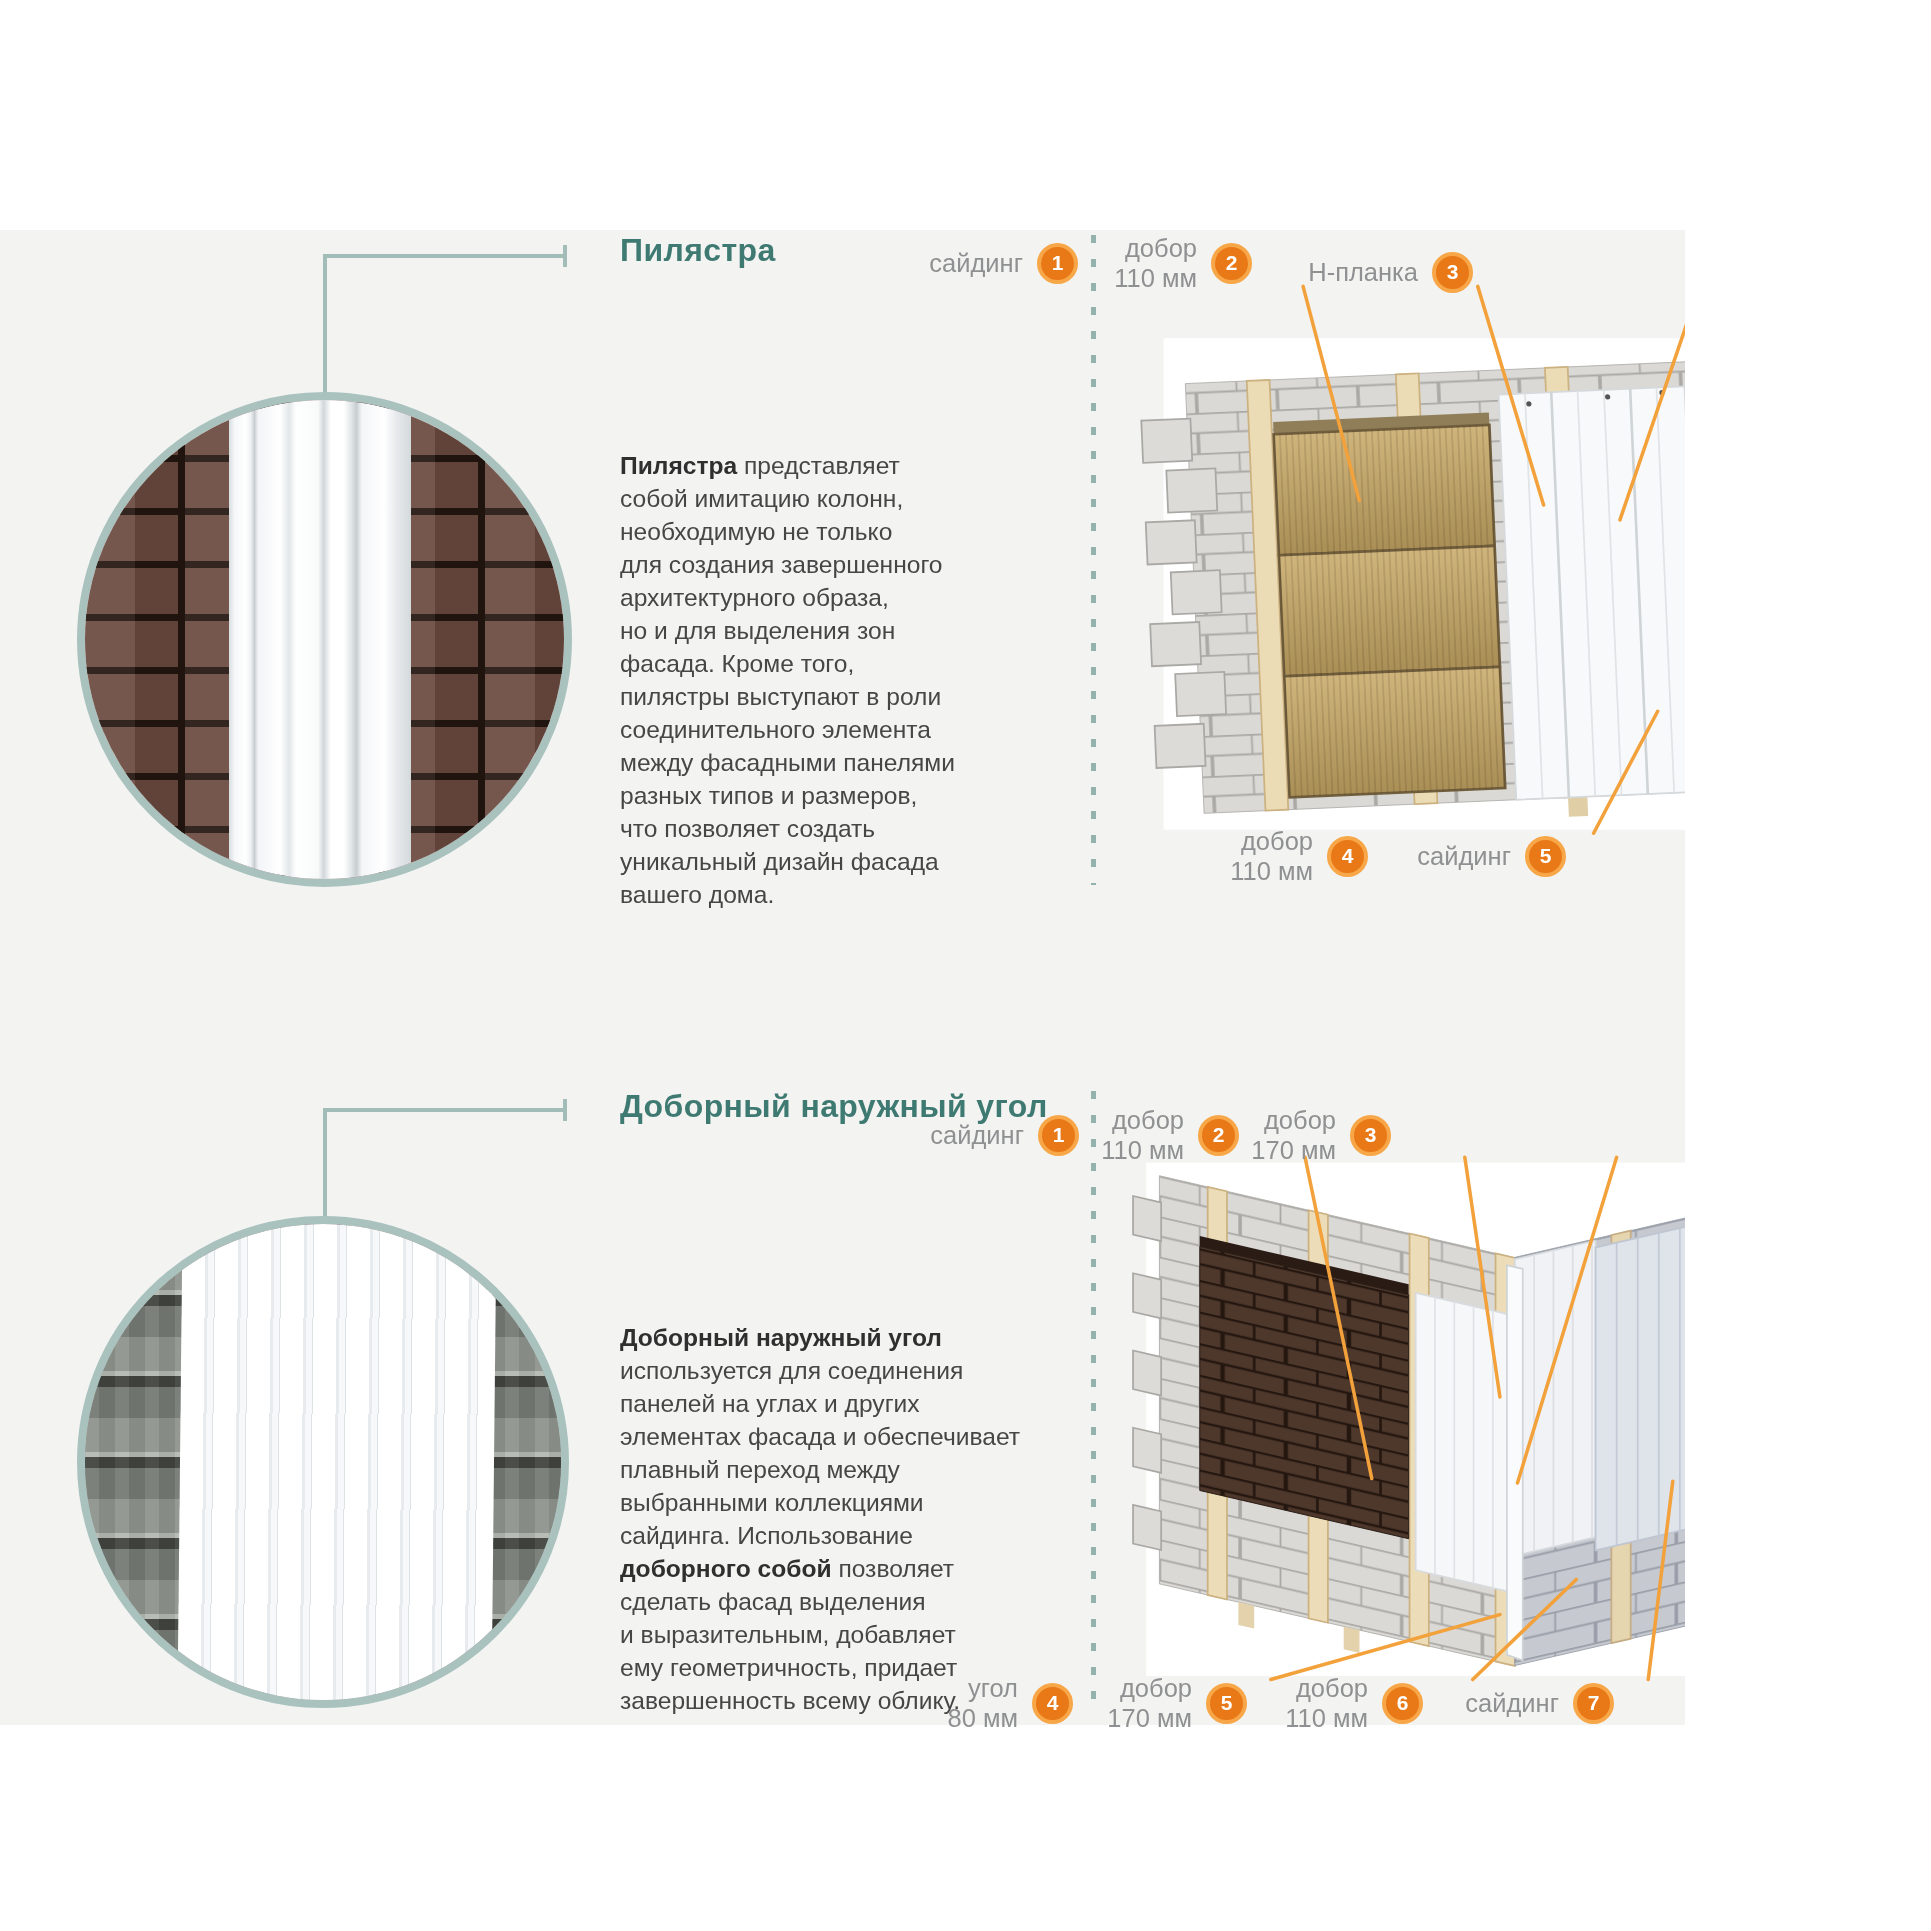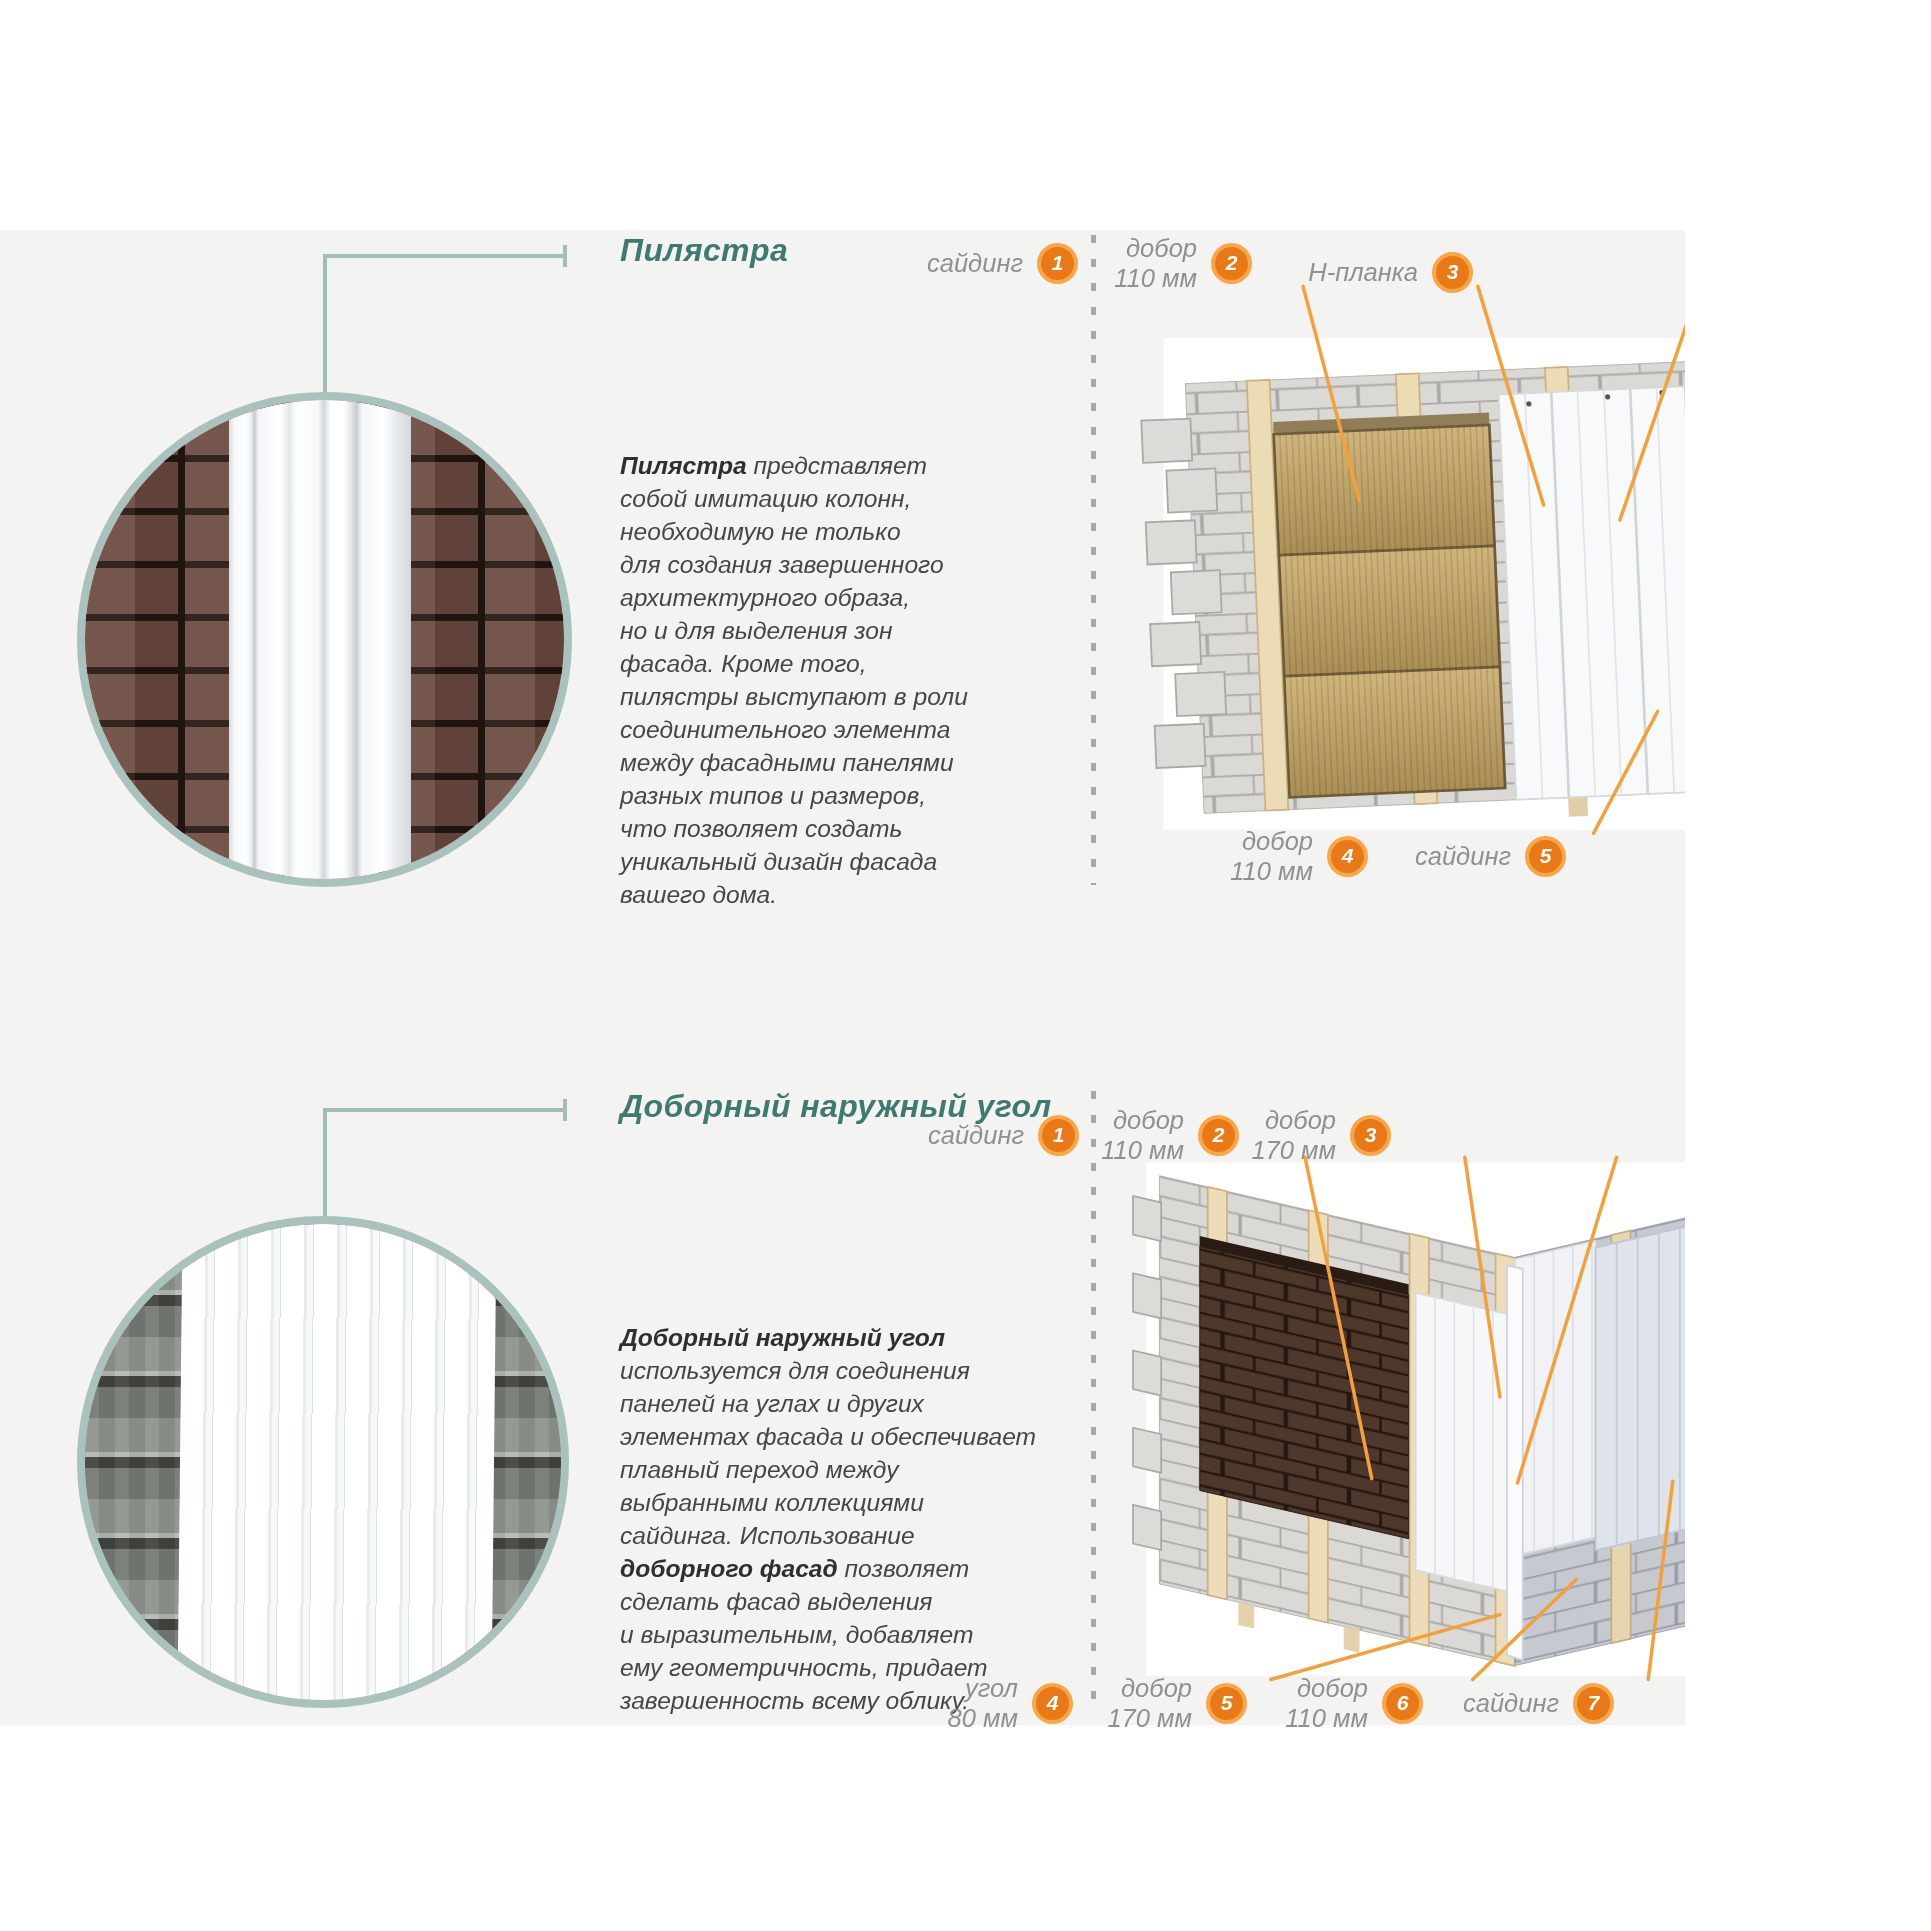--- a/index.html
+++ b/index.html
@@ -1,17 +1,17 @@
 <!DOCTYPE html>
 <html style="font-size:14px"><head>
 <meta charset="utf-8">
 <style>
   html,body{margin:0;padding:0;background:#ffffff;}
   #page{position:relative;width:1685px;height:1931px;background:#ffffff;overflow:hidden;
-        font-family:"Liberation Sans", sans-serif;font-style:italic;}
+        font-family:"Liberation Sans", sans-serif;}
   .band{position:absolute;left:0;top:230px;width:1931px;height:1495px;background:#f3f3f2;}
 
   
   .cline{position:absolute;background:#a2bcb8;}
 
   
   .vdash{position:absolute;width:5.3px;
          background-image:repeating-linear-gradient(180deg,#93b1ad 0 8px,transparent 8px 24px);}
 
   
@@ -222,21 +222,21 @@
 
   <div class="sec-title" style="left:620px;top:1088px;">Доборный наружный угол</div>
 
   <div class="para" style="left:620px;top:1321px;"><b>Доборный наружный угол</b><span>
 используется для соединения
 панелей на углах и других
 элементах фасада и обеспечивает
 плавный переход между
 выбранными коллекциями
 сайдинга. Использование
-</span><b>доборного фасад</b><span> позволяет
+</span><b>доборного собой</b><span> позволяет
 сделать фасад выделения
 и выразительным, добавляет
 ему геометричность, придает
 завершенность всему облику.</span></div>
 
   <svg class="diagram" style="left:1124px;top:1088px;" width="808" height="667" viewBox="0 0 920 760">
     <defs>
       <pattern id="blk2" width="92" height="46" patternUnits="userSpaceOnUse">
         <rect width="92" height="46" fill="#dad9d6"></rect>
         <path d="M0 1 H92 M0 23 H92 M46 1 V23 M1 24 V46 M91 24 V46" stroke="#aaa9a5" stroke-width="2" fill="none"></path>

